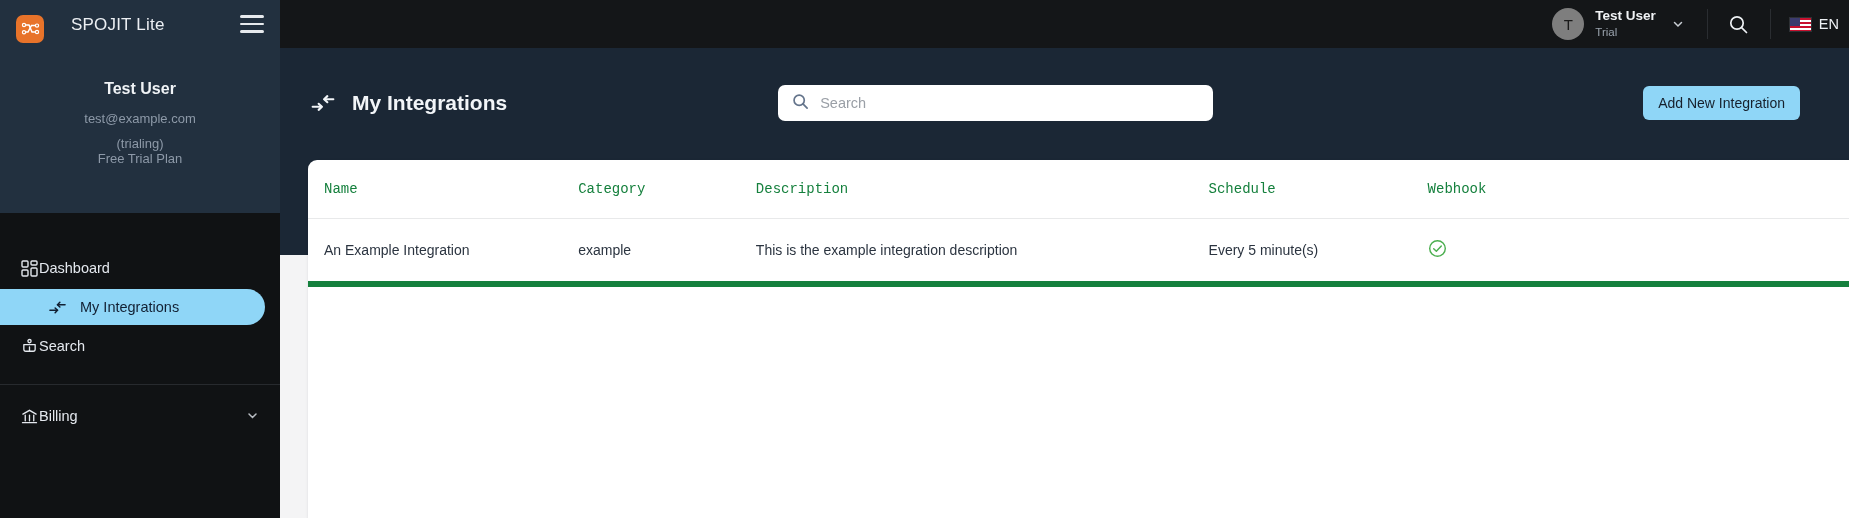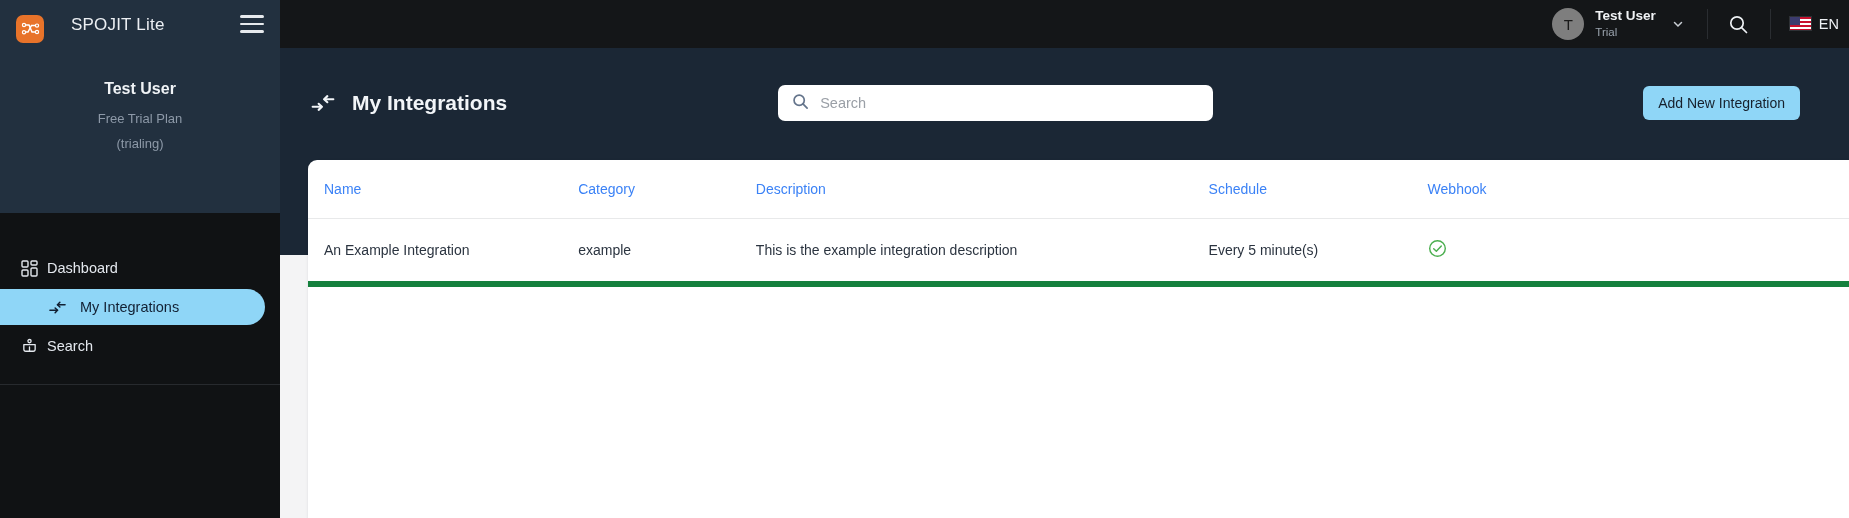--- a/index.html
+++ b/index.html
@@ -41,21 +41,21 @@
   .hamburger i { display: block; height: 2.6px; background: #e7eaee; border-radius: 2px; }
 
   .sb-user { text-align: center; padding-top: 26px; }
   .sb-user .u-name { color: #f0f3f6; font-size: 16px; font-weight: bold; margin-bottom: 13px; }
   .sb-user .u-sub { color: #8d99a8; font-size: 13px; margin-bottom: 10px; }
   .sb-user .u-sub.last { margin-bottom: 0; }
 
   .sb-nav { flex: 1; padding-top: 36px; background: #101214; }
   .nav-item {
     height: 38px; display: flex; align-items: center;
-    padding: 0 20px; gap: 8px; cursor: pointer; color: #e4e8ee; font-size: 14.5px;
+    padding: 0 20px; gap: 0; cursor: pointer; color: #e4e8ee; font-size: 14.5px;
     position: relative;
   }
   .nav-item .nm { flex: 1; }
   .nav-ico { width: 19px; height: 19px; flex: 0 0 19px; display: flex; align-items: center; justify-content: center; }
   .nav-ico svg { display: block; }
   .chev { width: 14px; height: 14px; flex: 0 0 14px; opacity: .85; }
 
   .nav-sub {
     margin: 2px 15px 2px 0;
     height: 36px; border-radius: 0 22px 22px 0;
@@ -79,21 +79,21 @@
   .avatar {
     width: 32px; height: 32px; border-radius: 50%; background: #7e7e7e;
     color: #1a1a1a; font-size: 15px; display: flex; align-items: center; justify-content: center;
   }
   .tb-names { line-height: 1.25; }
   .tb-names .n1 { color: #f1f3f5; font-size: 13.5px; font-weight: bold; }
   .tb-names .n2 { color: #9aa3ad; font-size: 11.5px; }
   .tb-chev { width: 14px; height: 14px; color: #c9ced4; margin-left: 4px; }
   .tb-sep { width: 1px; height: 30px; background: #2a2d31; margin: 0 14px; }
   .tb-btn { width: 34px; height: 34px; display: flex; align-items: center; justify-content: center; cursor: pointer; }
-  .tb-lang { display: flex; align-items: flex-start; gap: 7px; cursor: pointer; padding-left: 4px; }
+  .tb-lang { display: flex; align-items: center; gap: 7px; cursor: pointer; padding-left: 4px; }
   .flag { width: 23px; height: 15px; position: relative; overflow: hidden; border: 1px solid #2e3135; }
   .flag .stripes { position:absolute; inset:0; background: repeating-linear-gradient(#c8102e 0 2px, #ffffff 2px 4px); }
   .flag .canton { position:absolute; left:0; top:0; width:10px; height:8px; background:#3c3b6e; }
   .lang-txt { color: #eef1f4; font-size: 14.5px; }
 
   .hero {
     position: absolute; top: 48px; left: 0; right: 0; height: 207px;
     background: #1b2735;
   }
   .hero-row {
@@ -124,22 +124,22 @@
   
   .card {
     position: absolute; top: 160px; left: 28px; width: 1789px;
     background: #fff; border-radius: 9px 9px 0 0;
     box-shadow: 0 1px 3px rgba(15,22,33,.10);
     overflow: hidden;
     height: 358px;
   }
   table { width: 100%; border-collapse: collapse; table-layout: fixed; }
   thead th {
-    text-align: left; font-size: 14px; color: #3b82f6; font-weight: normal;
-    padding: 21px 0 21px 0; border-bottom: 1px solid #e8e9ea;
+    text-align: left; font-size: 14px; color: #15803d; font-weight: normal;
+    padding: 21px 0 21px 0; border-bottom: 1px solid #e8e9ea; font-family: Liberation Mono, monospace;
   }
   tbody td {
     font-size: 14px; color: #2b3440; padding: 20px 0; vertical-align: middle;
     border-bottom: 6px solid #15803d;
   }
   .c-name  { width: 222px; padding-left: 16px !important; }
   .c-cat   { width: 146px; }
   .c-desc  { width: 372px; }
   .c-sched { width: 180px; margin-left: 29px; }
   .c-hook  { width: 150px; margin-left: 24px; }
@@ -174,22 +174,23 @@
         <div class="brand-name">SPOJIT Lite</div>
         <div class="hamburger">
             <i></i>
             <i></i>
             <i></i>
           </div>
       </div>
 
       <div class="sb-user">
         <div class="u-name">Test User</div>
+        <div class="u-sub">test@example.com</div>
+        <div class="u-sub last">(trialing)</div>
         <div class="u-sub">Free Trial Plan</div>
-        <div class="u-sub last">(trialing)</div>
       </div>
     </div>
 
     <nav class="sb-nav">
 
       <div class="nav-item">
         <span class="nav-ico">
           <svg width="17" height="17" viewBox="0 0 17 17" fill="none" stroke="#e4e8ee" stroke-width="1.4">
             <rect x="1" y="1" width="6" height="6" rx="1"></rect>
               <rect x="10" y="1" width="6" height="4" rx="1"></rect>
@@ -219,20 +220,37 @@
             <circle cx="9" cy="3.3" r="1.7"></circle>
             <path d="M3 7h12v5a2 2 0 0 1-2 2H5a2 2 0 0 1-2-2z"></path>
             <path d="M9 9.5v4.5"></path>
           </svg>
         </span>
         <span class="nm">Search</span>
       </div>
 
       <div class="sb-divider"></div>
 
+      <div class="sb-bottom">
+        <div class="nav-item">
+          <span class="nav-ico">
+            <svg width="17" height="17" viewBox="0 0 18 18" fill="none" stroke="#e4e8ee" stroke-width="1.4" stroke-linecap="round">
+              <path d="M2 6.5 L9 2.5 L16 6.5"></path>
+                <path d="M1.6 15.5h14.8"></path>
+              <path d="M4.5 7.5v6M9 7.5v6M13.5 7.5v6"></path>
+            </svg>
+          </span>
+          <span class="nm">Billing</span>
+          <span class="chev">
+            <svg width="13" height="13" viewBox="0 0 13 13" fill="none" stroke="#d6dbe2" stroke-width="1.5" stroke-linecap="round">
+              <path d="M3 5 L6.5 8.5 L10 5"></path>
+            </svg>
+          </span>
+        </div>
+      </div>
     </nav>
   </aside>
 
   <section class="main">
 
     <header class="topbar">
       <div class="tb-user">
         <div class="avatar">T</div>
         <div class="tb-names">
           <div class="n1">Test User</div>

